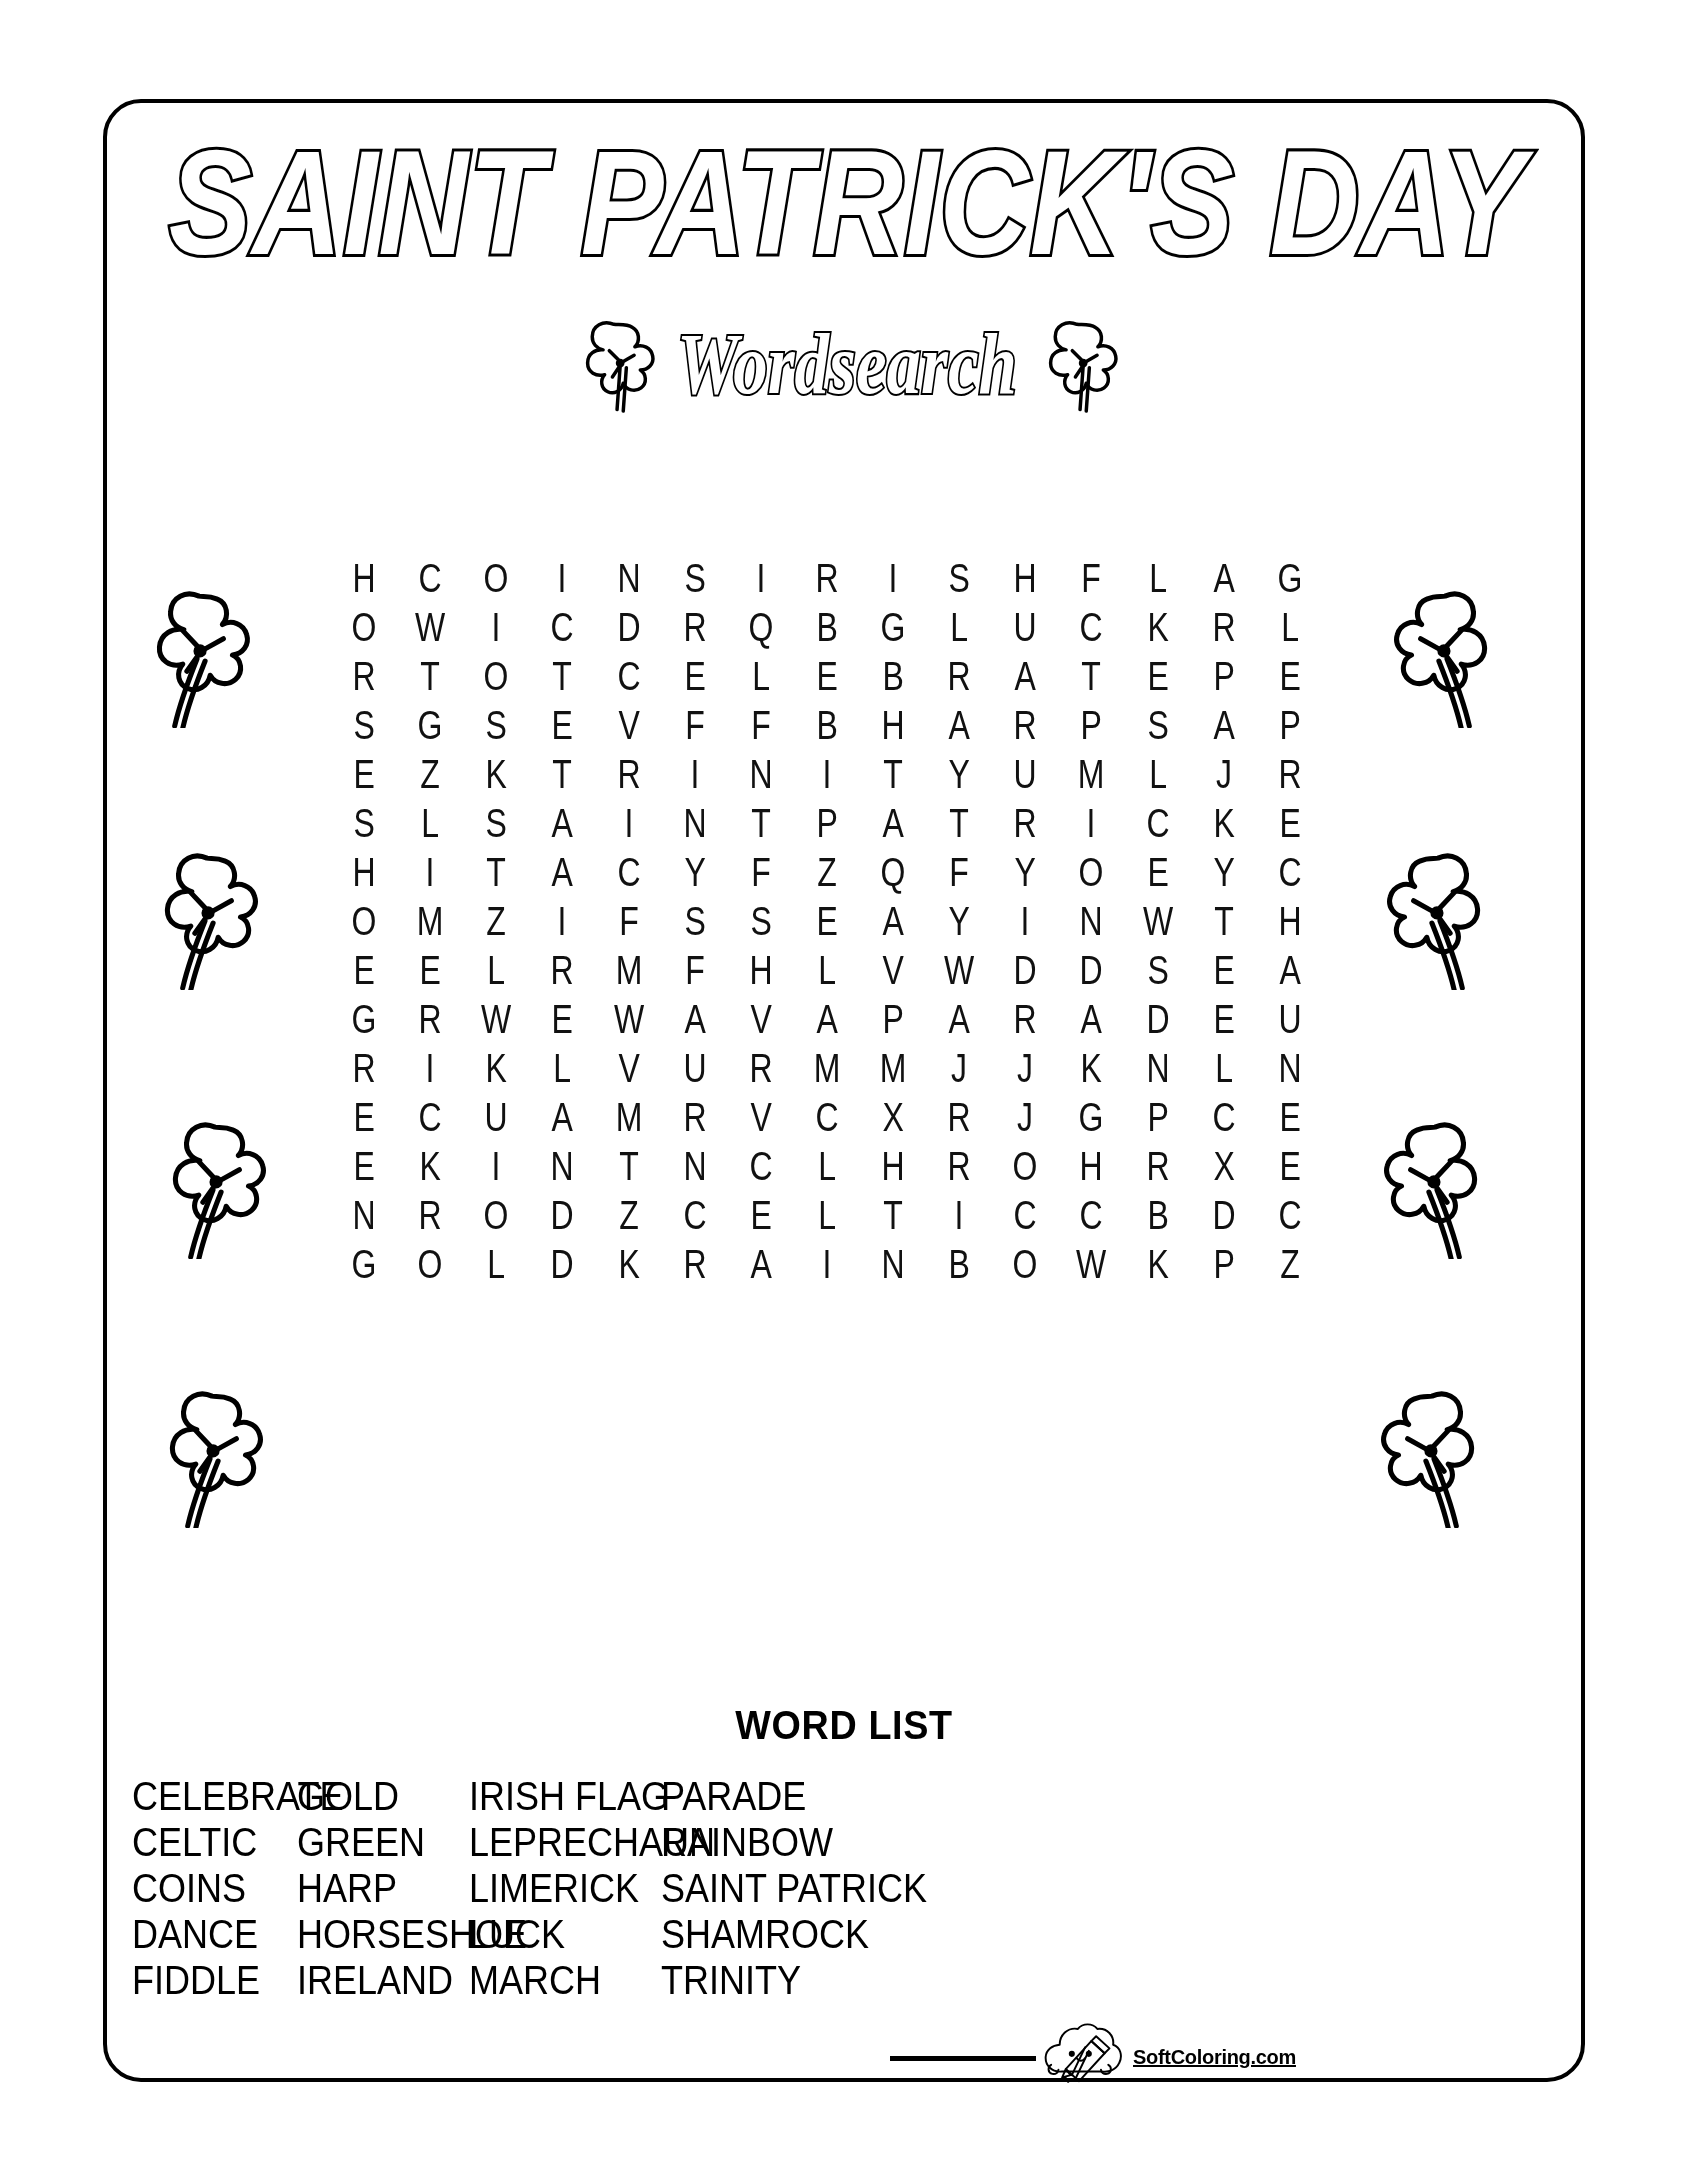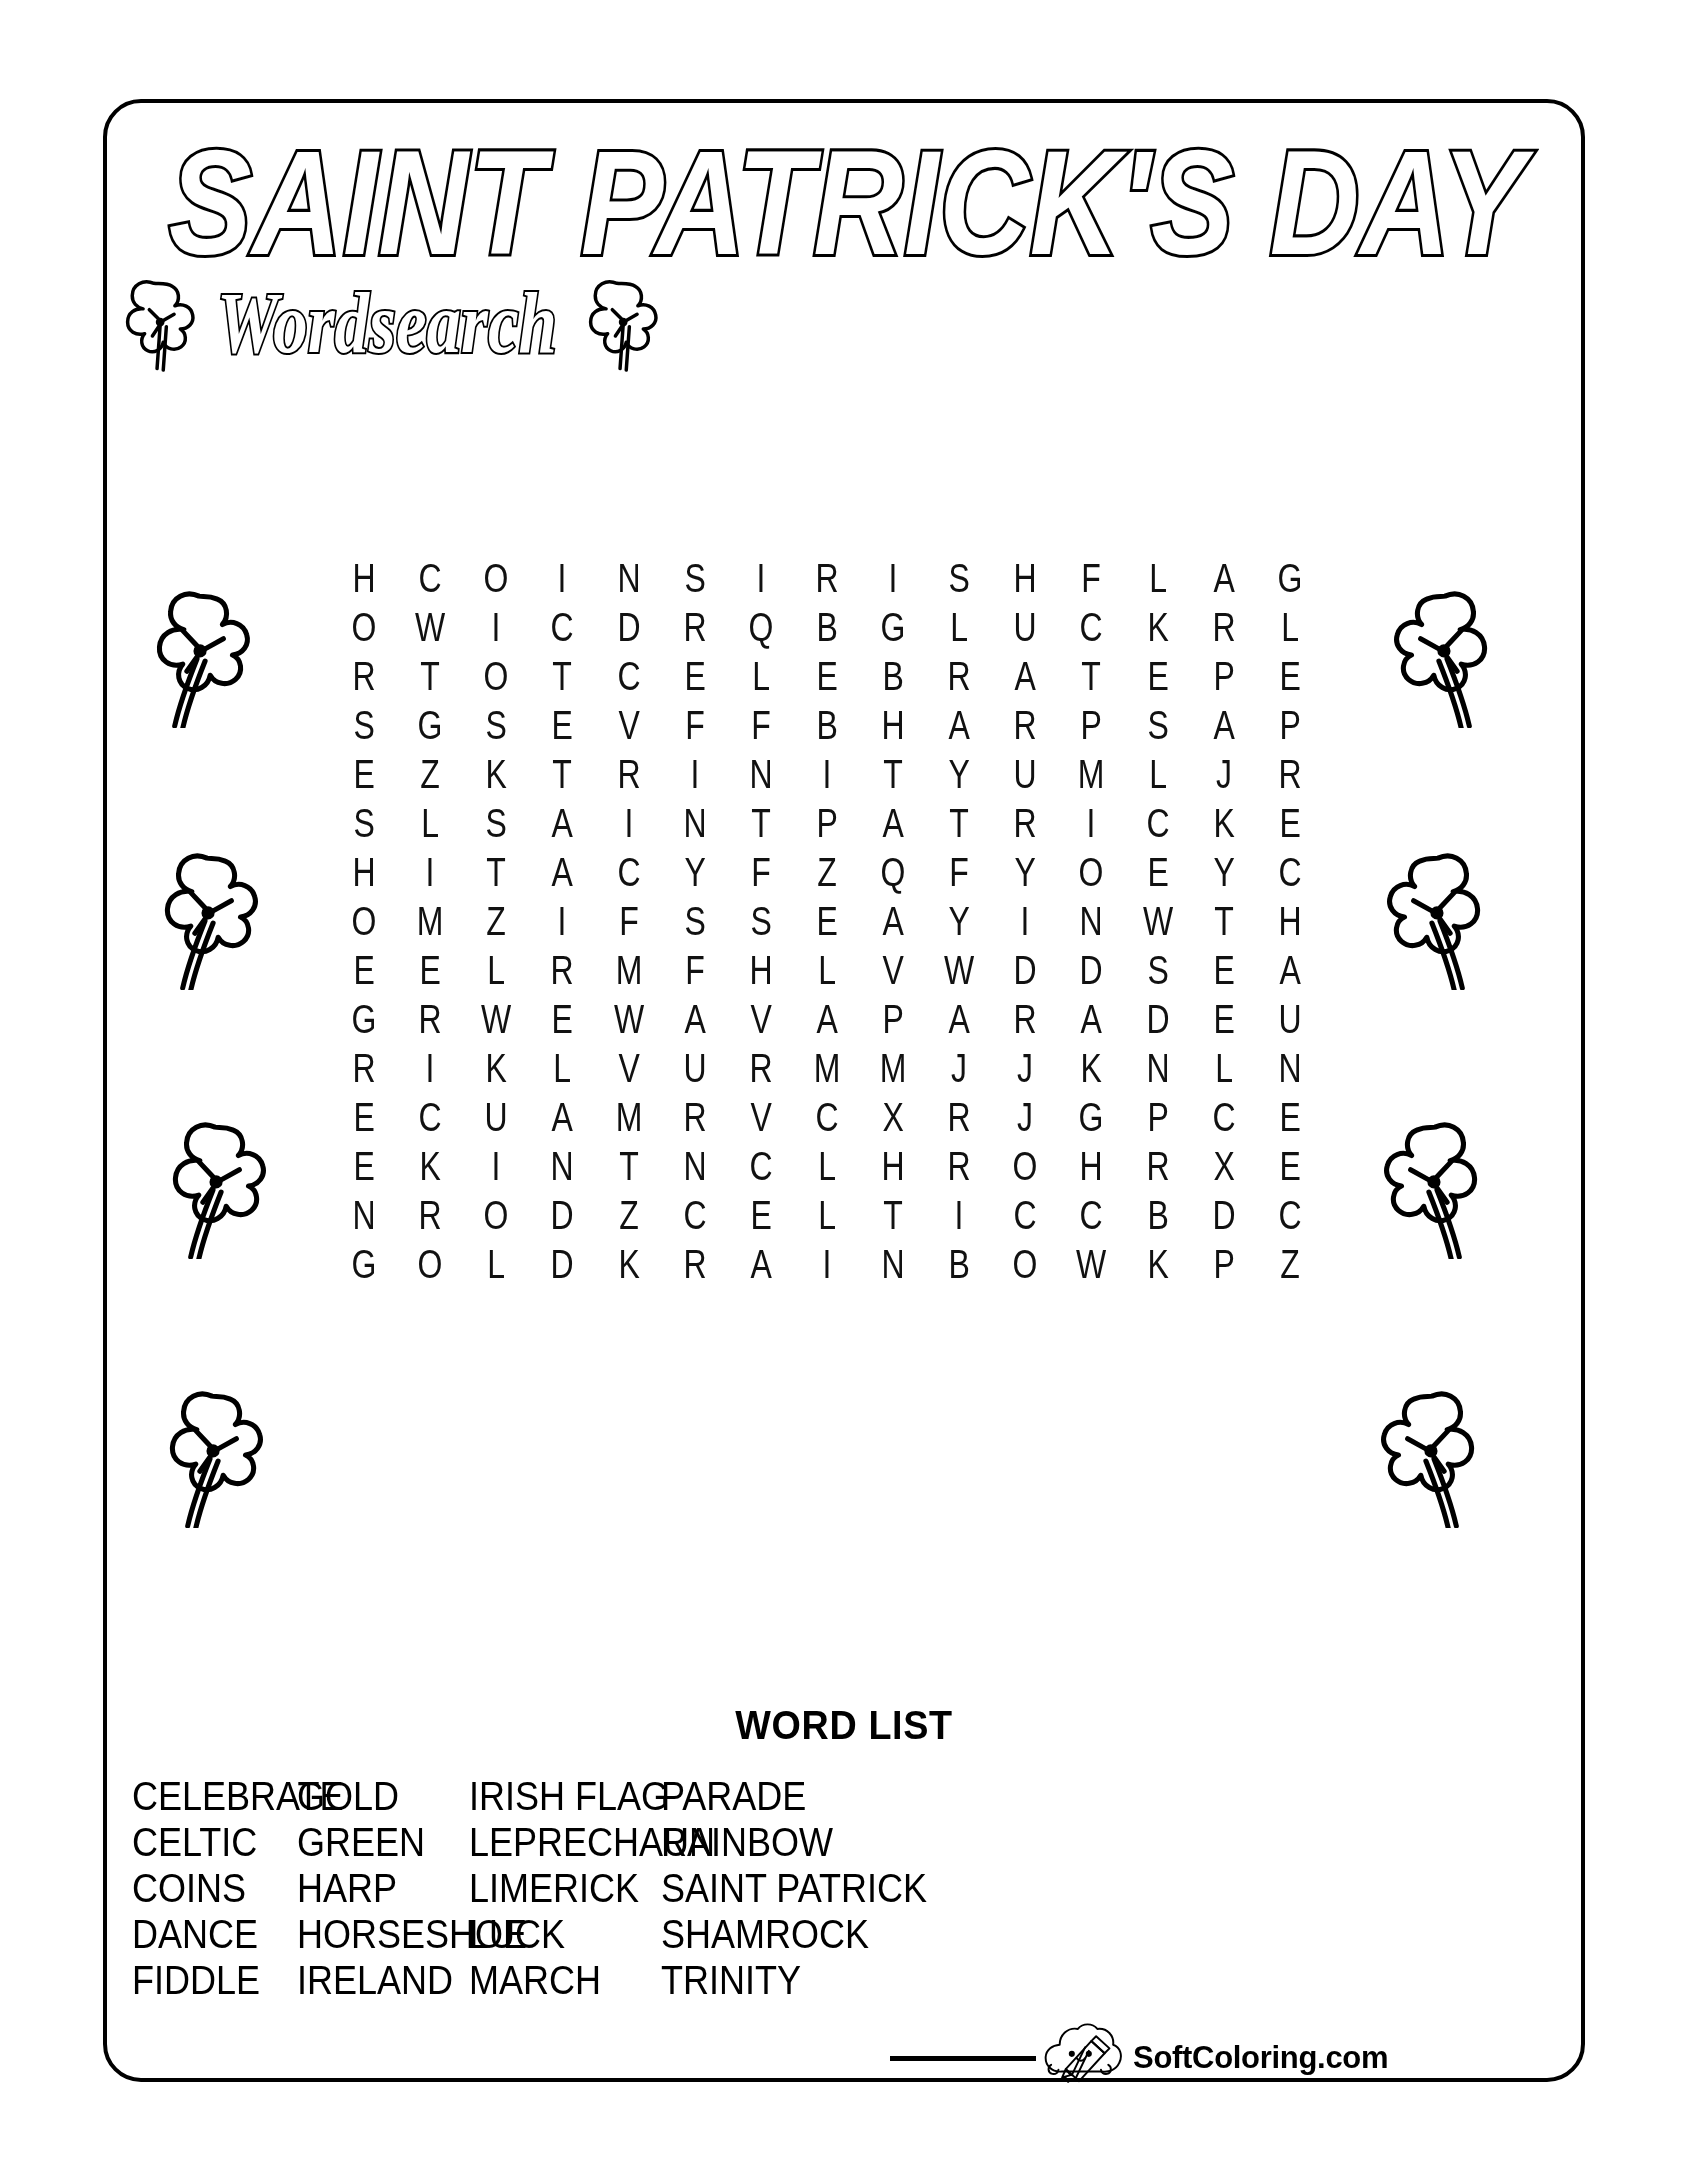--- a/index.html
+++ b/index.html
@@ -37,23 +37,24 @@
     letter-spacing:0.7px;
     line-height:1;
     color:#ffffff;
     -webkit-text-stroke:4.6px #000;
     paint-order:stroke fill;
     transform:scaleX(1.12) scaleY(1.34);
     transform-origin:center top;
     white-space:nowrap;
   }
   #subtitle-row{
-    margin-top:34px;
+    margin-top:75px;
     display:flex;
     align-items:center;
+    justify-content:center;
     gap:15px;
   }
   #subtitle{
     font-family:"Liberation Serif", serif;
     font-size:69px;
     font-weight:bold;
     font-style:italic;
     color:#ffffff;
     -webkit-text-stroke:3.3px #000;
     paint-order:stroke fill;
@@ -121,24 +122,25 @@
     position:absolute;
     left:1032px; top:2011px;
     width:410px; height:93px;
     display:flex;
     align-items:center;
     gap:8px;
   }
   #footer-logo{ width:93px; height:79px; flex:0 0 auto; }
   #footer-logo svg{ width:100%; height:100%; display:block; }
   #footer-text{
-    font-size:31px;
+    font-size:20px;
     font-weight:bold;
     letter-spacing:-0.3px;
     white-space:nowrap;
+    text-decoration:underline;
   }
   #footer-rule{
     position:absolute;
     left:890px; top:2056px;
     width:146px; height:4.6px;
     background:#000;
   }
 </style>
 </head>
 <body>

